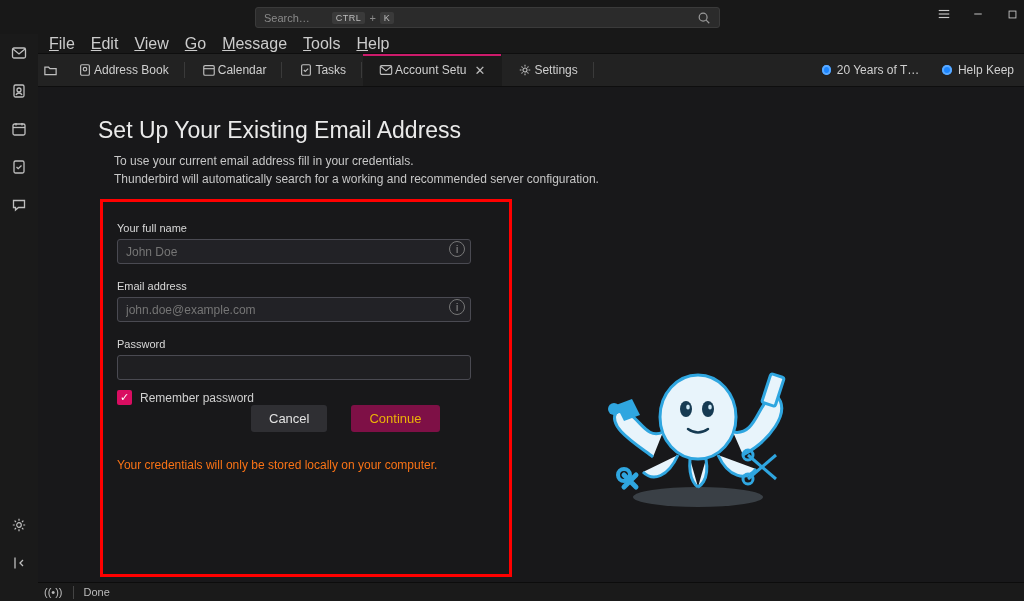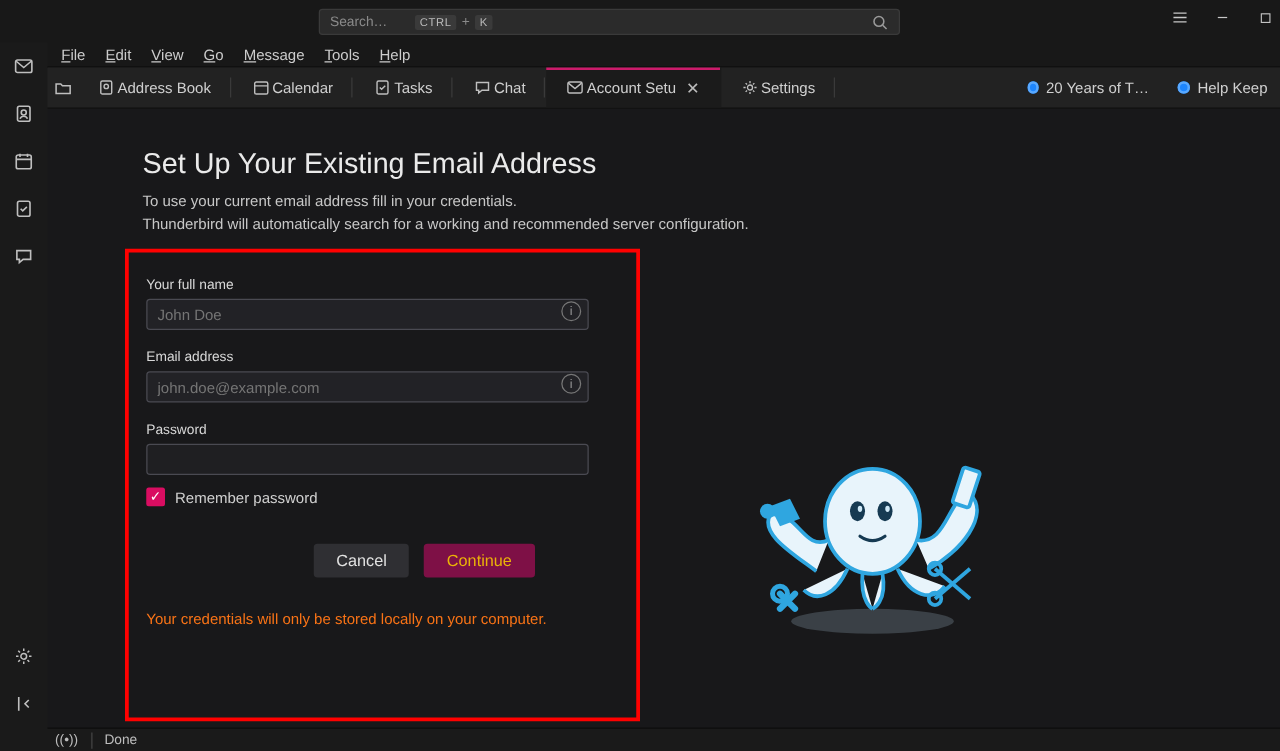--- a/index.html
+++ b/index.html
@@ -62,21 +62,21 @@
   .spaces .spbtn {
     width:38px; height:38px; display:flex; align-items:center; justify-content:center;
     color:#a0a0a0;
   }
   .spaces .spacer { flex:1; }
   
   .rightcol { flex:1; display:flex; flex-direction:column; min-width:0;}
   
   .menubar {
     height:20px; display:flex; align-items:center; gap:2px; padding:0 4px;
-    background:#181818; font-size:12px; color:#cccccc;
+    background:#181818; font-size:16px; color:#cccccc;
     border-bottom:1px solid #0e0e0e;
   }
   .menubar span { padding:1px 7px; }
   .menubar span u { text-decoration: underline; }
   
   .tabbar {
     height:33px; background:#222222; display:flex; align-items:stretch;
     border-bottom:1px solid #0e0e0e;
   }
   .tb-left { width:24px; display:flex; align-items:center; justify-content:center; color:#aaa;}
@@ -105,21 +105,21 @@
   .pill .dot{
     width:10px; height:10px; border-radius:50%; background:#1d86ff;
     box-shadow: inset 0 0 0 2px #5aa9ff;
   }
   .pill span.lbl{ white-space:nowrap; overflow:hidden; text-overflow:ellipsis;}
   
   .content {
     flex:1; background:#18181a; position:relative; overflow:hidden;
   }
   .setup-title {
-    position:absolute; left:76px; top:30px;
+    position:absolute; left:60px; top:30px;
     font-size:23px; font-weight:400; color:#eaeaea;
   }
   .setup-sub {
     position:absolute; left:76px; top:65px; font-size:12px; color:#c7c7c7;
     line-height:18px;
   }
   .formbox{
     position:absolute; left:62px; top:112px; width:412px; height:378px;
     border:3px solid #ff0000; padding:14px 14px 10px 14px;
   }
@@ -139,21 +139,21 @@
   }
   .pwdinput{
     width:354px; height:25px; background:#1f1f22; border:1px solid #4a4a52;
     border-radius:3px; margin-top:5px;
   }
   .chkrow{ display:flex; align-items:center; gap:8px; margin-top:4px;}
   .chk{
     width:15px; height:15px; background:#d90d61; border-radius:2px;
     display:flex; align-items:center; justify-content:center; color:#fff; font-size:11px;
   }
-  .btnrow{ display:flex; gap:12px; margin-top:30px; margin-left:134px;}
+  .btnrow{ display:flex; gap:24px; margin-left:134px;}
   .btn{
     height:27px; padding:0 18px; display:flex; align-items:center; justify-content:center;
     border-radius:3px; font-size:13px;
   }
   .btn.cancel{ background:#2f2f33; color:#e2e2e2;}
   .btn.cont{ background:#7e1046; color:#eab308;}
   .note{
     margin-top:26px; font-size:12px; color:#f97316;
   }
   
@@ -294,28 +294,20 @@
       </div>
       <div class="tab divider">
         <span class="ticon">
             <svg width="14" height="14" viewBox="0 0 16 16" fill="none" stroke="#bfbfbf" stroke-width="1.3">
               <rect x="3" y="2" width="10" height="12" rx="1.5"></rect>
               <path d="M5.5 8l1.7 1.7L10.5 6.5"></path>
             </svg>
           </span>
         <span>Tasks</span>
       </div>
-      <div class="tab divider">
-        <span class="ticon">
-            <svg width="14" height="14" viewBox="0 0 16 16" fill="none" stroke="#bfbfbf" stroke-width="1.3">
-              <path d="M2.5 3.5h11v7h-6l-3 2.5V10.5h-2z"></path>
-            </svg>
-          </span>
-        <span>Chat</span>
-      </div>
       <div class="tab active">
         <span class="ticon">
             <svg width="14" height="14" viewBox="0 0 16 16" fill="none" stroke="#bfbfbf" stroke-width="1.3">
               <rect x="1.5" y="3" width="13" height="10" rx="1.5"></rect>
               <path d="M2 4l6 5 6-5"></path>
             </svg>
           </span>
         <span>Account Setu</span>
         <span class="close">✕</span>
       </div>

